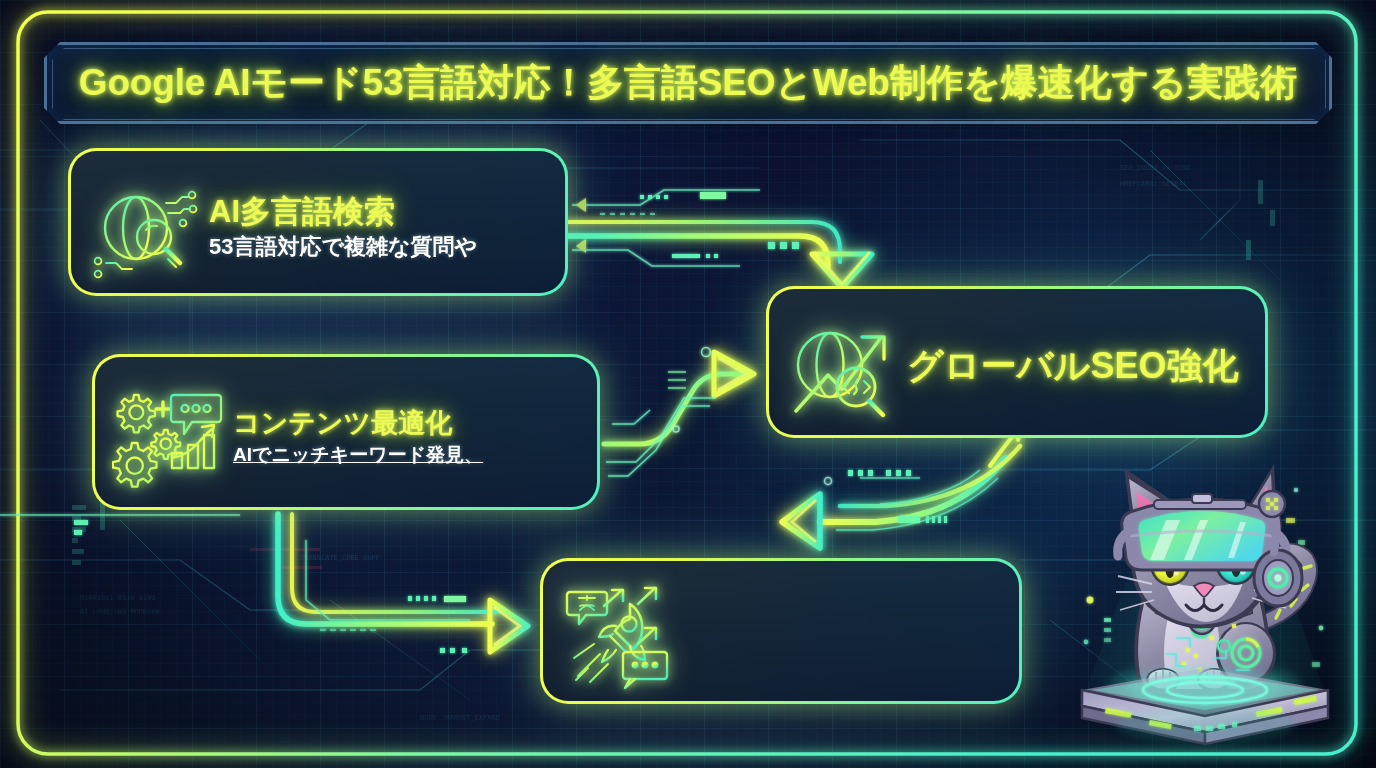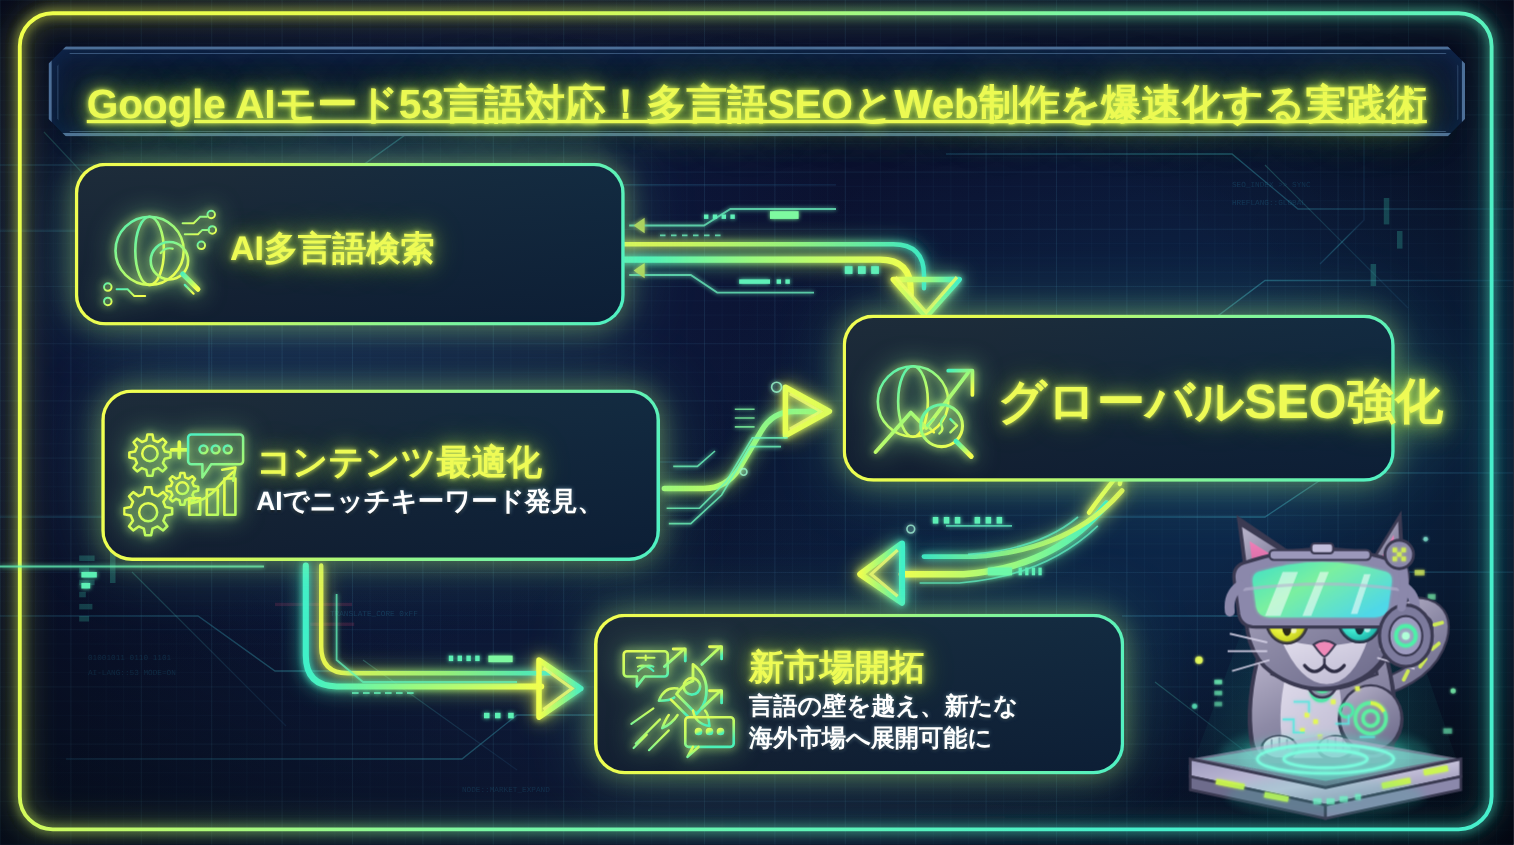--- a/index.html
+++ b/index.html
@@ -92,37 +92,36 @@
     clip-path: polygon(
       0 12px, 12px 0,
       calc(100% - 12px) 0, 100% 12px,
       100% calc(100% - 12px), calc(100% - 12px) 100%,
       12px 100%, 0 calc(100% - 12px));
     pointer-events: none;
   }
   .title-text {
     position: absolute;
     left: 44px;
-    top: 54px;
+    top: 42px;
     width: 1288px;
     height: 82px;
     display: flex;
     align-items: center;
     justify-content: center;
     font-size: 37px;
     font-weight: bold;
     letter-spacing: -0.2px;
     color: #ecfa52;
     text-shadow:
       0 0 5px rgba(230,255,90,0.95),
       0 0 14px rgba(200,250,70,0.8),
       0 0 30px rgba(170,240,60,0.55),
       0 0 52px rgba(150,230,60,0.35);
     white-space: nowrap;
-    text-decoration: underline;
   }
 
   
   .card {
     position: absolute;
     box-sizing: border-box;
     border-radius: 28px;
     border: 3px solid transparent;
     background:
       linear-gradient(180deg, rgba(13,28,56,0.93) 0%, rgba(10,22,48,0.96) 100%) padding-box,
@@ -173,23 +172,23 @@
     text-shadow:
       0 0 4px rgba(180,230,255,0.55),
       0 1px 2px rgba(0,0,0,0.85);
   }
 
   #card-1 { left: 68px;  top: 148px; width: 500px; height: 148px; }
   #card-2 { left: 92px;  top: 354px; width: 508px; height: 156px; }
   #card-3 { left: 766px; top: 286px; width: 502px; height: 152px; }
   #card-4 { left: 540px; top: 558px; width: 482px; height: 146px; }
 
-  #card-2 .c-title { font-size: 32px; }
-  #card-2 .c-desc  { font-size: 24px; }
-  #card-3 .c-title { font-size: 44px; }
+  #card-2 .c-title { font-size: 27px; }
+  #card-2 .c-desc  { font-size: 19px; text-decoration: underline; }
+  #card-3 .c-title { font-size: 36px; }
   #card-4 .c-title { font-size: 32px; }
 
   
   .connectors {
     position: absolute;
     inset: 0;
     width: 1376px;
     height: 768px;
     pointer-events: none;
   }
@@ -464,20 +463,21 @@
           <circle cx="95" cy="48" r="3.4" stroke-width="1.8"></circle>
           <path d="M18 88 H28 L34 94 H44" stroke-width="1.8"></path>
           <path d="M16 98 H30" stroke-width="1.8"></path>
           <circle cx="10" cy="86" r="3.4" stroke-width="1.8"></circle>
           <circle cx="10" cy="99" r="3.4" stroke-width="1.8"></circle>
         </g>
       </svg>
     </div>
     <div class="txt">
       <div class="c-title">AI多言語検索</div>
+      <div class="c-desc">53言語対応で複雑な質問や</div>
     </div>
   </div>
 
   <div class="card" id="card-2">
     <div class="icon-wrap">
       <svg viewBox="0 0 112 106">
         <defs>
           <linearGradient id="ic2" x1="0" y1="0" x2="0.6" y2="1">
             <stop offset="0%" stop-color="#d8fb58"></stop>
             <stop offset="40%" stop-color="#eaff4e"></stop>
@@ -591,25 +591,20 @@
           <path d="M78 60 L95 44" stroke-width="2.6"></path>
           <path d="M85 44 H96 V55" stroke-width="2.6"></path>
 
           <path d="M66 68 H104 a3 3 0 0 1 3 3 V92 a3 3 0 0 1 -3 3 H66 a3 3 0 0 1 -3-3 V71 a3 3 0 0 1 3-3 z"></path>
           <path d="M70 95 l-5 9 10 -9"></path>
           <circle cx="75" cy="81" r="2.3" fill="url(#ic4)"></circle>
           <circle cx="85" cy="81" r="2.3" fill="url(#ic4)"></circle>
           <circle cx="95" cy="81" r="2.3" fill="url(#ic4)"></circle>
         </g>
       </svg>
-    </div>
-    <div class="txt">
-      <div class="c-title">新市場開拓</div>
-      <div class="c-desc">言語の壁を越え、新たな</div>
-      <div class="c-desc">海外市場へ展開可能に</div>
     </div>
   </div>
 
   <div class="mascot">
     <svg viewBox="0 0 318 318">
       <defs>
         <radialGradient id="spot" cx="0.5" cy="0.9" r="0.72">
           <stop offset="0%" stop-color="#5bf0d0" stop-opacity="0.42"></stop>
           <stop offset="55%" stop-color="#2ad0b0" stop-opacity="0.14"></stop>
           <stop offset="100%" stop-color="#0b1a3a" stop-opacity="0"></stop>

